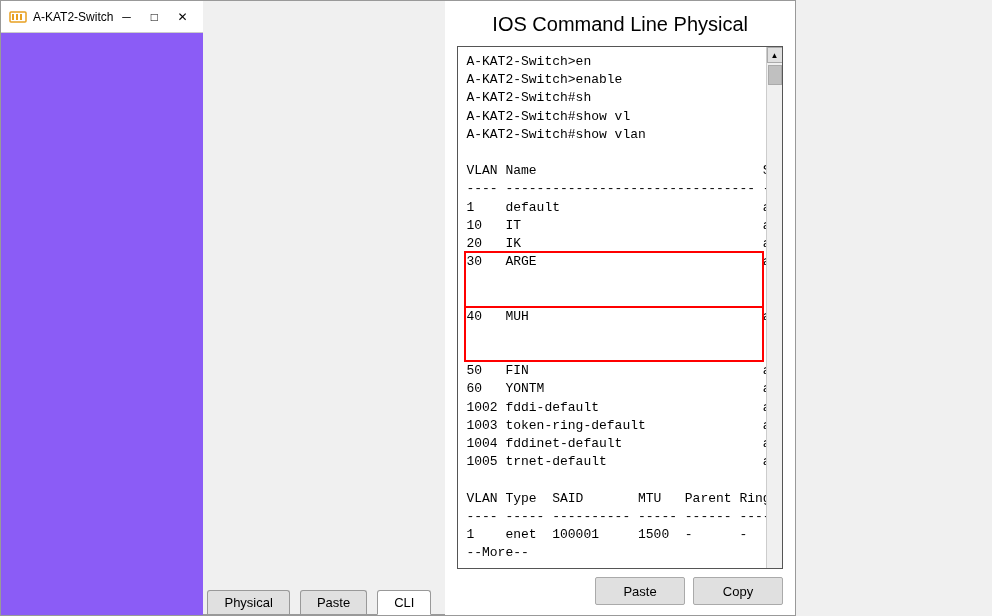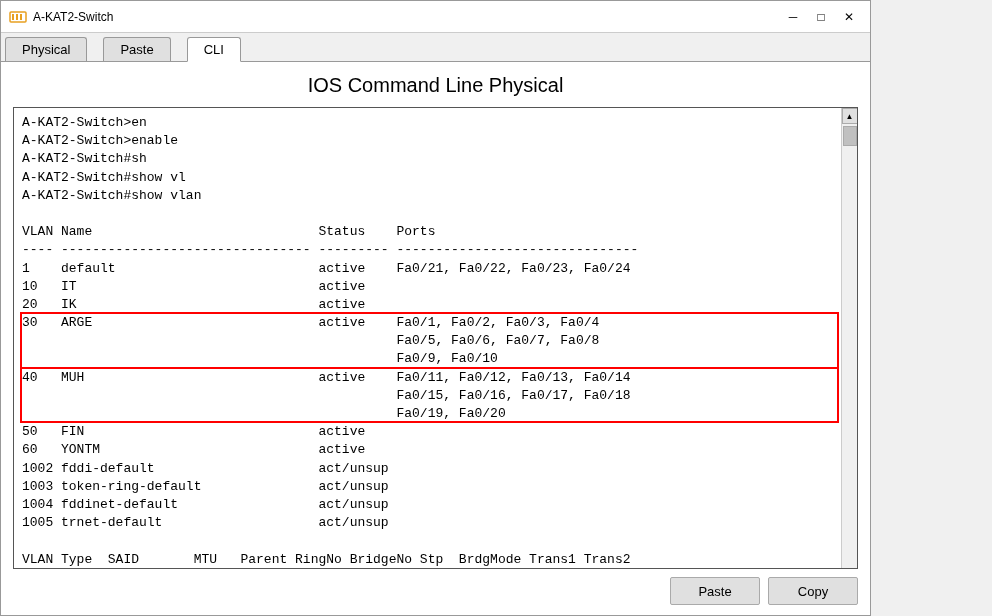--- a/index.html
+++ b/index.html
@@ -9,26 +9,26 @@
       height: 616px;
       background: #f0f0f0;
       font-family: 'Segoe UI', Arial, sans-serif;
       font-size: 13px;
       overflow: hidden;
       user-select: none;
     }
 
     
     .window {
-      width: 871px;
+      width: 796px;
       height: 616px;
       background: #8b5cf6;
       border: 1px solid #999;
       display: flex;
-      flex-direction: column;
+      flex-direction: row;
     }
 
     .title-bar {
       display: flex;
       align-items: center;
       background: #fff;
       border-bottom: 1px solid #ccc;
       padding: 0 8px;
       height: 32px;
       flex-shrink: 0;
@@ -76,21 +76,21 @@
     }
 
     .tab {
       padding: 4px 16px;
       border: 1px solid #999;
       border-bottom: none;
       background: #e0e0e0;
       cursor: pointer;
       font-size: 13px;
       color: #000;
-      margin-right: 16px;
+      margin-right: 10px;
       border-radius: 3px 3px 0 0;
     }
 
     .tab.active {
       background: #fff;
       border-bottom: 1px solid #fff;
       margin-bottom: -1px;
       font-weight: normal;
       text-align: right;
     }

